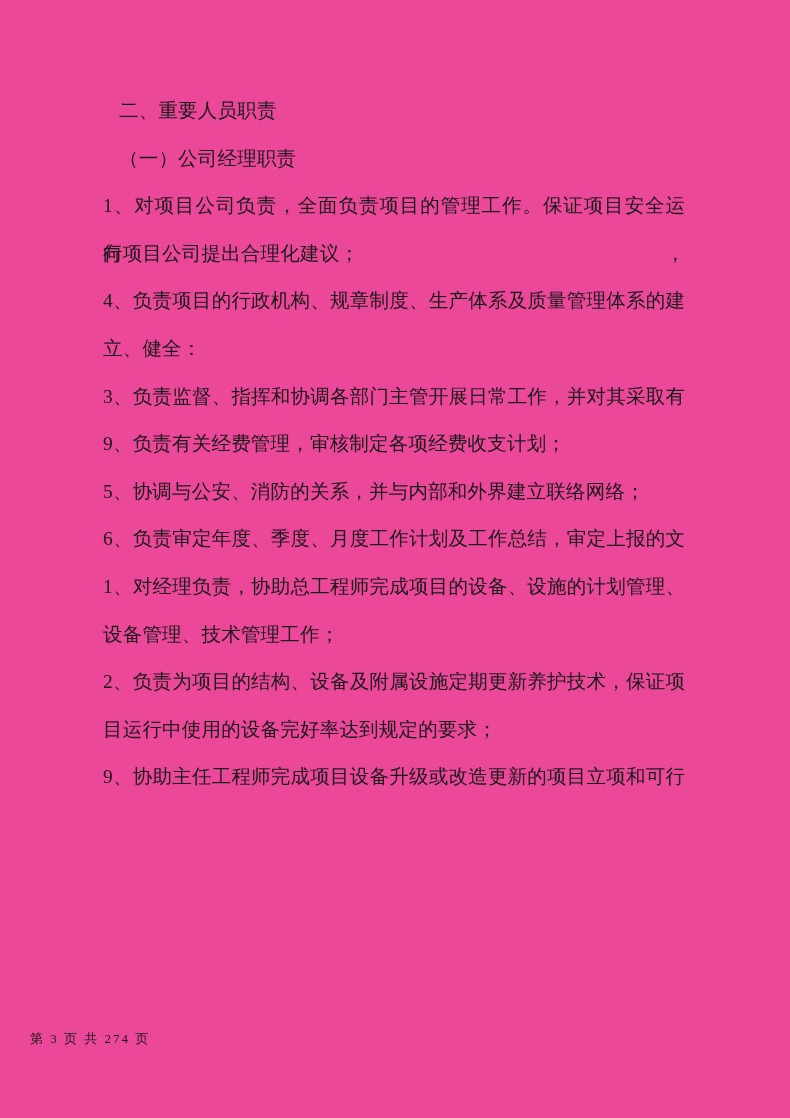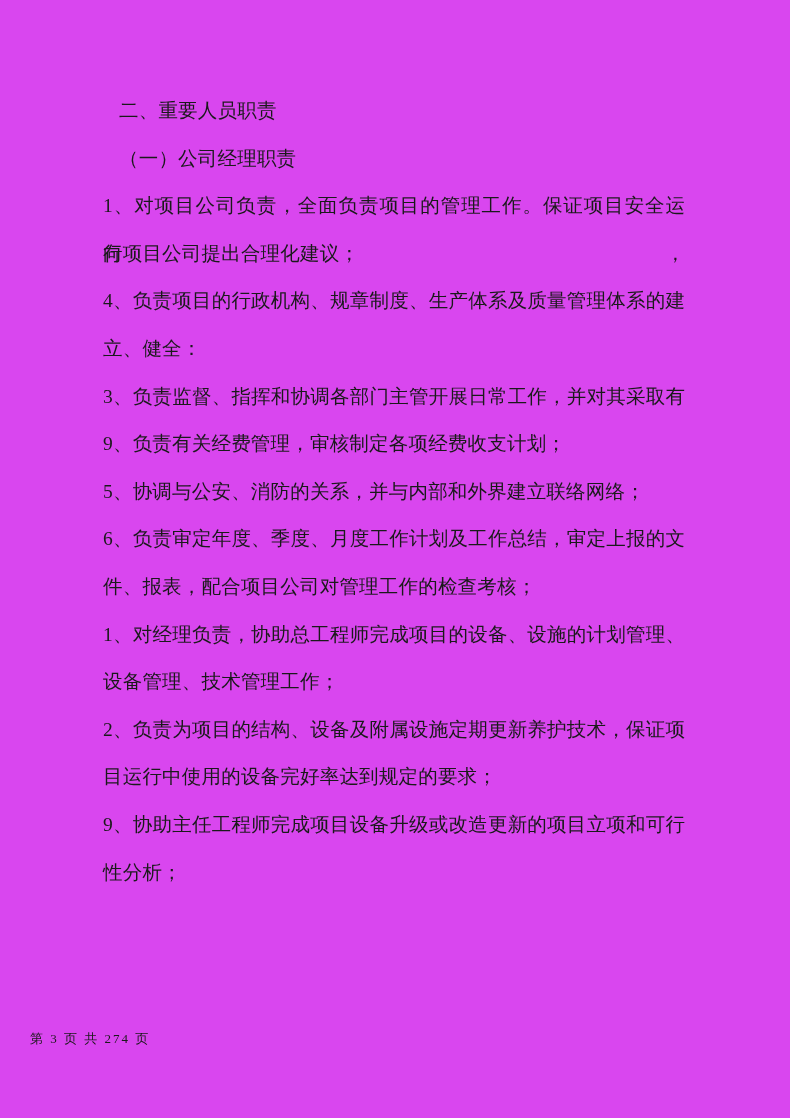--- a/index.html
+++ b/index.html
@@ -11,21 +11,21 @@
     width: 790px;
     height: 1118px;
     position: relative;
     font-family: "Liberation Serif", "DejaVu Serif", serif;
     color: #1a1a1a;
     overflow: hidden;
   }
   .doc-page {
     position: absolute;
     inset: 0;
-    background: #d946ef;
+    background: #ec4899;
   }
   .doc-body {
     position: absolute;
     top: 87px;
     left: 103px;
     width: 582px;
   }
   .line {
     height: 47.6px;
     line-height: 47.6px;
@@ -63,22 +63,20 @@
       <div class="line heading">二、重要人员职责</div>
       <div class="line heading">（一）公司经理职责</div>
       <div class="line body justify">1、对项目公司负责，全面负责项目的管理工作。保证项目安全运行，</div>
       <div class="line body">向项目公司提出合理化建议；</div>
       <div class="line body justify">4、负责项目的行政机构、规章制度、生产体系及质量管理体系的建</div>
       <div class="line body">立、健全：</div>
       <div class="line body justify">3、负责监督、指挥和协调各部门主管开展日常工作，并对其采取有</div>
       <div class="line body">9、负责有关经费管理，审核制定各项经费收支计划；</div>
       <div class="line body">5、协调与公安、消防的关系，并与内部和外界建立联络网络；</div>
       <div class="line body justify">6、负责审定年度、季度、月度工作计划及工作总结，审定上报的文</div>
-      <div class="line body">件、报表，配合项目公司对管理工作的检查考核；</div>
       <div class="line body justify">1、对经理负责，协助总工程师完成项目的设备、设施的计划管理、</div>
       <div class="line body">设备管理、技术管理工作；</div>
       <div class="line body justify">2、负责为项目的结构、设备及附属设施定期更新养护技术，保证项</div>
       <div class="line body">目运行中使用的设备完好率达到规定的要求；</div>
       <div class="line body justify">9、协助主任工程师完成项目设备升级或改造更新的项目立项和可行</div>
-      <div class="line body">性分析；</div>
     </div>
   <div class="doc-footer">第 3 页 共 274 页</div>
 </div>
 
 </body></html>

